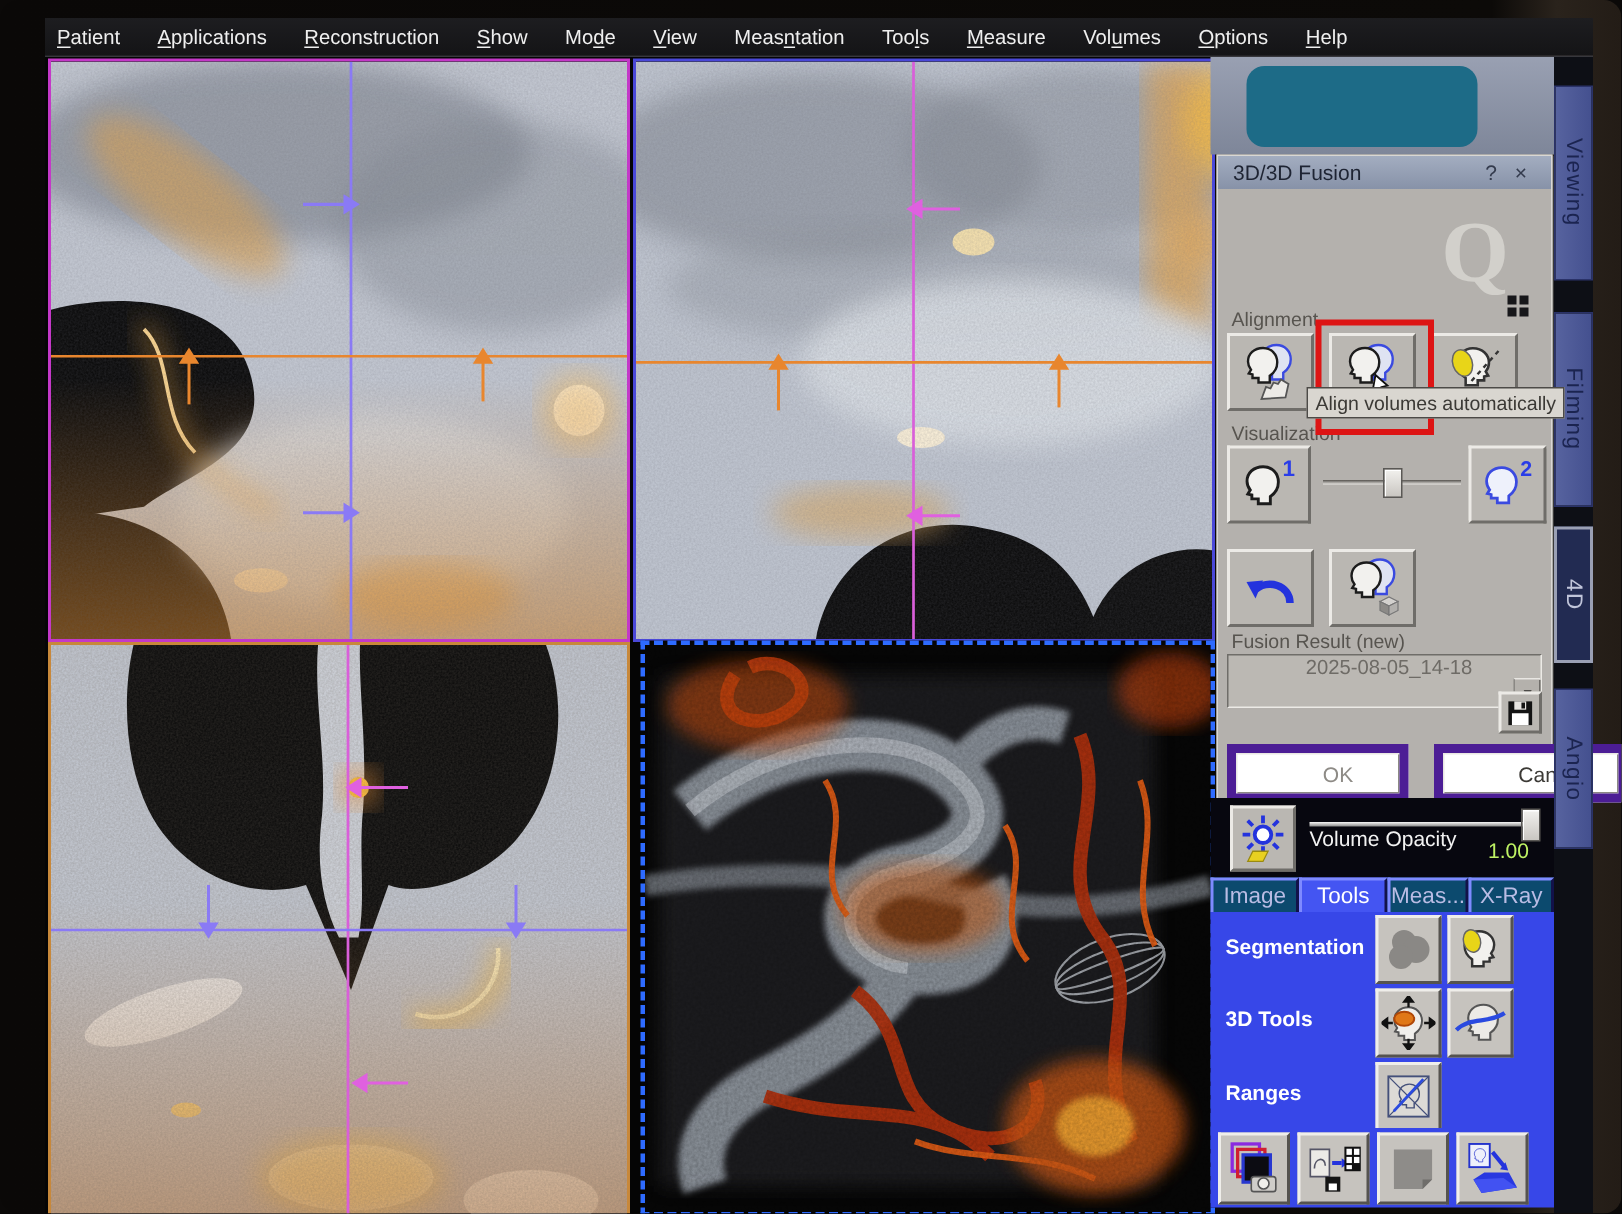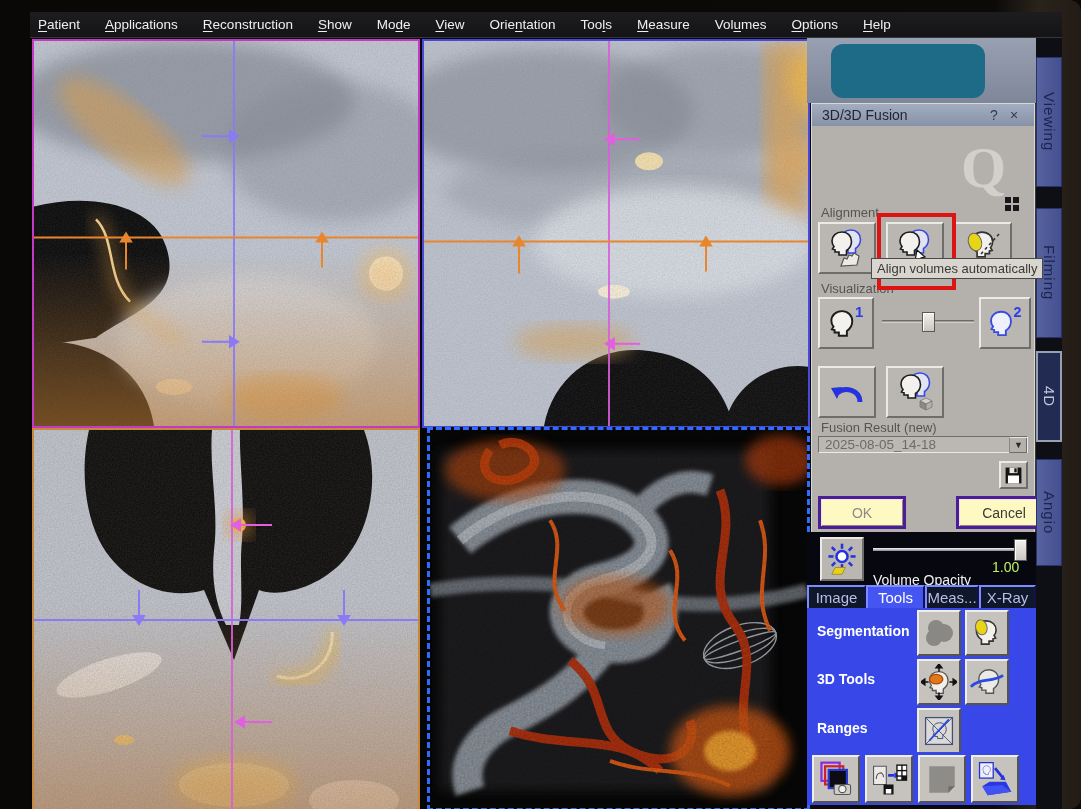--- a/index.html
+++ b/index.html
@@ -45,30 +45,30 @@
     font-size:13px;line-height:19px;padding:0 5px;white-space:nowrap;z-index:50;}
   .slider-track{height:3px;background:linear-gradient(180deg,#55524e,#e9e7e3);}
   .slider-handle{position:absolute;background:linear-gradient(180deg,#f2f1ee,#c9c6c1);
     border:1px solid #5a5855;box-shadow:inset 1px 1px 0 #fff;}
   .combo{background:#bbb8b3;border-top:1px solid #6f6d69;border-left:1px solid #6f6d69;
     border-bottom:1px solid #eceae6;border-right:1px solid #eceae6;color:#6e6b66;font-size:13.5px;
     display:flex;align-items:center;box-sizing:border-box;padding-left:6px;}
   .combo .arrowbtn{margin-left:auto;width:17px;height:100%;background:#b4b1ac;border-left:1px solid #8a8884;
     display:flex;align-items:center;justify-content:center;color:#2a2926;font-size:9px;
     border-top:1px solid #e8e6e2;box-shadow:inset -1px -1px 0 #6f6d69;}
-  .pushbtn{background:#fef9c3;border:3px solid #4c1d95;box-shadow:inset 1px 1px 0 #e9e7e3, inset -1px -1px 0 #8b8984;
-    font-size:14px;display:flex;align-items:center;justify-content:center;cursor:pointer;}
+  .pushbtn{background:#ffffff;border:6px solid #4c1d95;box-shadow:inset 1px 1px 0 #e9e7e3, inset -1px -1px 0 #8b8984;
+    font-size:14px;display:flex;align-items:center;justify-content:center;cursor:pointer;padding-left:27px;}
   
   #opacity-row{left:807px;top:532px;width:229px;height:53px;background:#07070f;}
   #opacity-label{color:#f2f2f2;font-size:14px;}
   #opacity-value{color:#bef264;font-size:14px;}
   
   #tabbar{left:807px;top:585px;width:229px;height:23px;background:#04040a;display:flex;}
   .tab{height:23px;box-sizing:border-box;border-top:2px solid #7e8aff;border-left:2px solid #7e8aff;
-    border-right:2px solid #12124a;background:#0f172a;color:#b9bce4;font-size:15px;
+    border-right:2px solid #12124a;background:#0c4a6e;color:#b9bce4;font-size:15px;
     display:flex;align-items:center;justify-content:center;cursor:pointer;}
   .tab.active{background:#4455f2;color:#ffffff;}
   
   #tool-panel{left:807px;top:608px;width:229px;height:144px;background:#3747e8;}
   .group-label{color:#ffffff;font-size:14px;font-weight:bold;}
   .toolbtn{background:#c6c3be;border-top:2px solid #efeeea;border-left:2px solid #efeeea;
     border-right:2px solid #55534f;border-bottom:2px solid #55534f;box-sizing:border-box;
     display:flex;align-items:center;justify-content:center;cursor:pointer;}
   #bottom-row{left:807px;top:752px;width:229px;height:53px;background:#3747e8;}
   
@@ -92,21 +92,21 @@
     </defs>
   </svg>
 
   <div id="menubar" class="abs">
     <span class="menu-item"><span></span><span class="u">P</span><span>atient</span></span>
     <span class="menu-item"><span></span><span class="u">A</span><span>pplications</span></span>
     <span class="menu-item"><span></span><span class="u">R</span><span>econstruction</span></span>
     <span class="menu-item"><span></span><span class="u">S</span><span>how</span></span>
     <span class="menu-item"><span>Mo</span><span class="u">d</span><span>e</span></span>
     <span class="menu-item"><span></span><span class="u">V</span><span>iew</span></span>
-    <span class="menu-item"><span>Orie</span><span class="u">n</span><span>tation</span></span>
+    <span class="menu-item"><span>Meas</span><span class="u">n</span><span>tation</span></span>
     <span class="menu-item"><span>Too</span><span class="u">l</span><span>s</span></span>
     <span class="menu-item"><span></span><span class="u">M</span><span>easure</span></span>
     <span class="menu-item"><span>Vol</span><span class="u">u</span><span>mes</span></span>
     <span class="menu-item"><span></span><span class="u">O</span><span>ptions</span></span>
     <span class="menu-item"><span></span><span class="u">H</span><span>elp</span></span>
   </div>
 
   <div id="viewport-area" class="abs">
 
     <div id="q-tl" class="quad">
@@ -379,21 +379,21 @@
         <use href="#sym-head" x="14" y="0" width="26" height="28" fill="#dfe3f2" stroke="#3a4ae0" stroke-width="1.6"></use>
         <use href="#sym-head" x="5" y="2" width="26" height="28" fill="#f2f1ee" stroke="#1c1c1c" stroke-width="1.6"></use>
         <polygon points="28,30 34,27 40,30 34,33" fill="#d3d1ce" stroke="#777" stroke-width="0.8"></polygon>
         <polygon points="28,30 28,36 34,39 34,33" fill="#8c8a87" stroke="#777" stroke-width="0.8"></polygon>
         <polygon points="40,30 40,36 34,39 34,33" fill="#b2b0ad" stroke="#777" stroke-width="0.8"></polygon>
       </svg>
     </div>
 
     <div class="abs dlg-label" style="left:9px;top:316px;">Fusion Result (new)</div>
 
-    <div class="abs combo" style="left:6px;top:332px;width:210px;height:17px;">
+    <div class="abs combo" style="left:6px;top:332px;width:210px;height:36px;flex-direction:column;">
       <span>2025-08-05_14-18</span>
       <span class="arrowbtn">▼</span>
     </div>
 
     <div class="abs btn3d" style="left:187px;top:357px;width:29px;height:28px;">
       <svg width="19" height="19" viewBox="0 0 24 24">
         <rect x="2" y="2" width="20" height="20" fill="#141414"></rect>
         <rect x="7" y="2" width="10" height="7" fill="#e8e6e2"></rect>
         <rect x="13" y="3" width="3" height="5" fill="#141414"></rect>
         <rect x="5" y="12" width="14" height="10" fill="#ffffff"></rect>
@@ -421,21 +421,21 @@
             <line x1="12" y1="24" x2="8" y2="28"></line>
         </g>
         <circle cx="20" cy="17" r="6.5" fill="#ffffff" stroke="#2433dd" stroke-width="3"></circle>
         <polygon points="8,38 12,30 24,30 20,38" fill="#e8d020" stroke="#9a8a10" stroke-width="1"></polygon>
       </svg>
     </div>
     <div class="abs" style="left:66px;top:16px;width:152px;">
       <div class="slider-track" style="background:linear-gradient(180deg,#f8f8f8,#888);"></div>
       <div class="slider-handle" style="left:141px;top:-9px;width:11px;height:20px;"></div>
     </div>
-    <div id="opacity-label" class="abs" style="left:66px;top:40px;">Volume Opacity</div>
+    <div id="opacity-label" class="abs" style="left:66px;top:19px;">Volume Opacity</div>
     <div id="opacity-value" class="abs" style="left:185px;top:27px;">1.00</div>
   </div>
 
   <div id="tabbar" class="abs">
     <div class="tab" style="width:59px;">Image</div>
     <div class="tab active" style="width:59px;">Tools</div>
     <div class="tab" style="width:54px;">Meas...</div>
     <div class="tab" style="width:57px;">X-Ray</div>
   </div>
 

